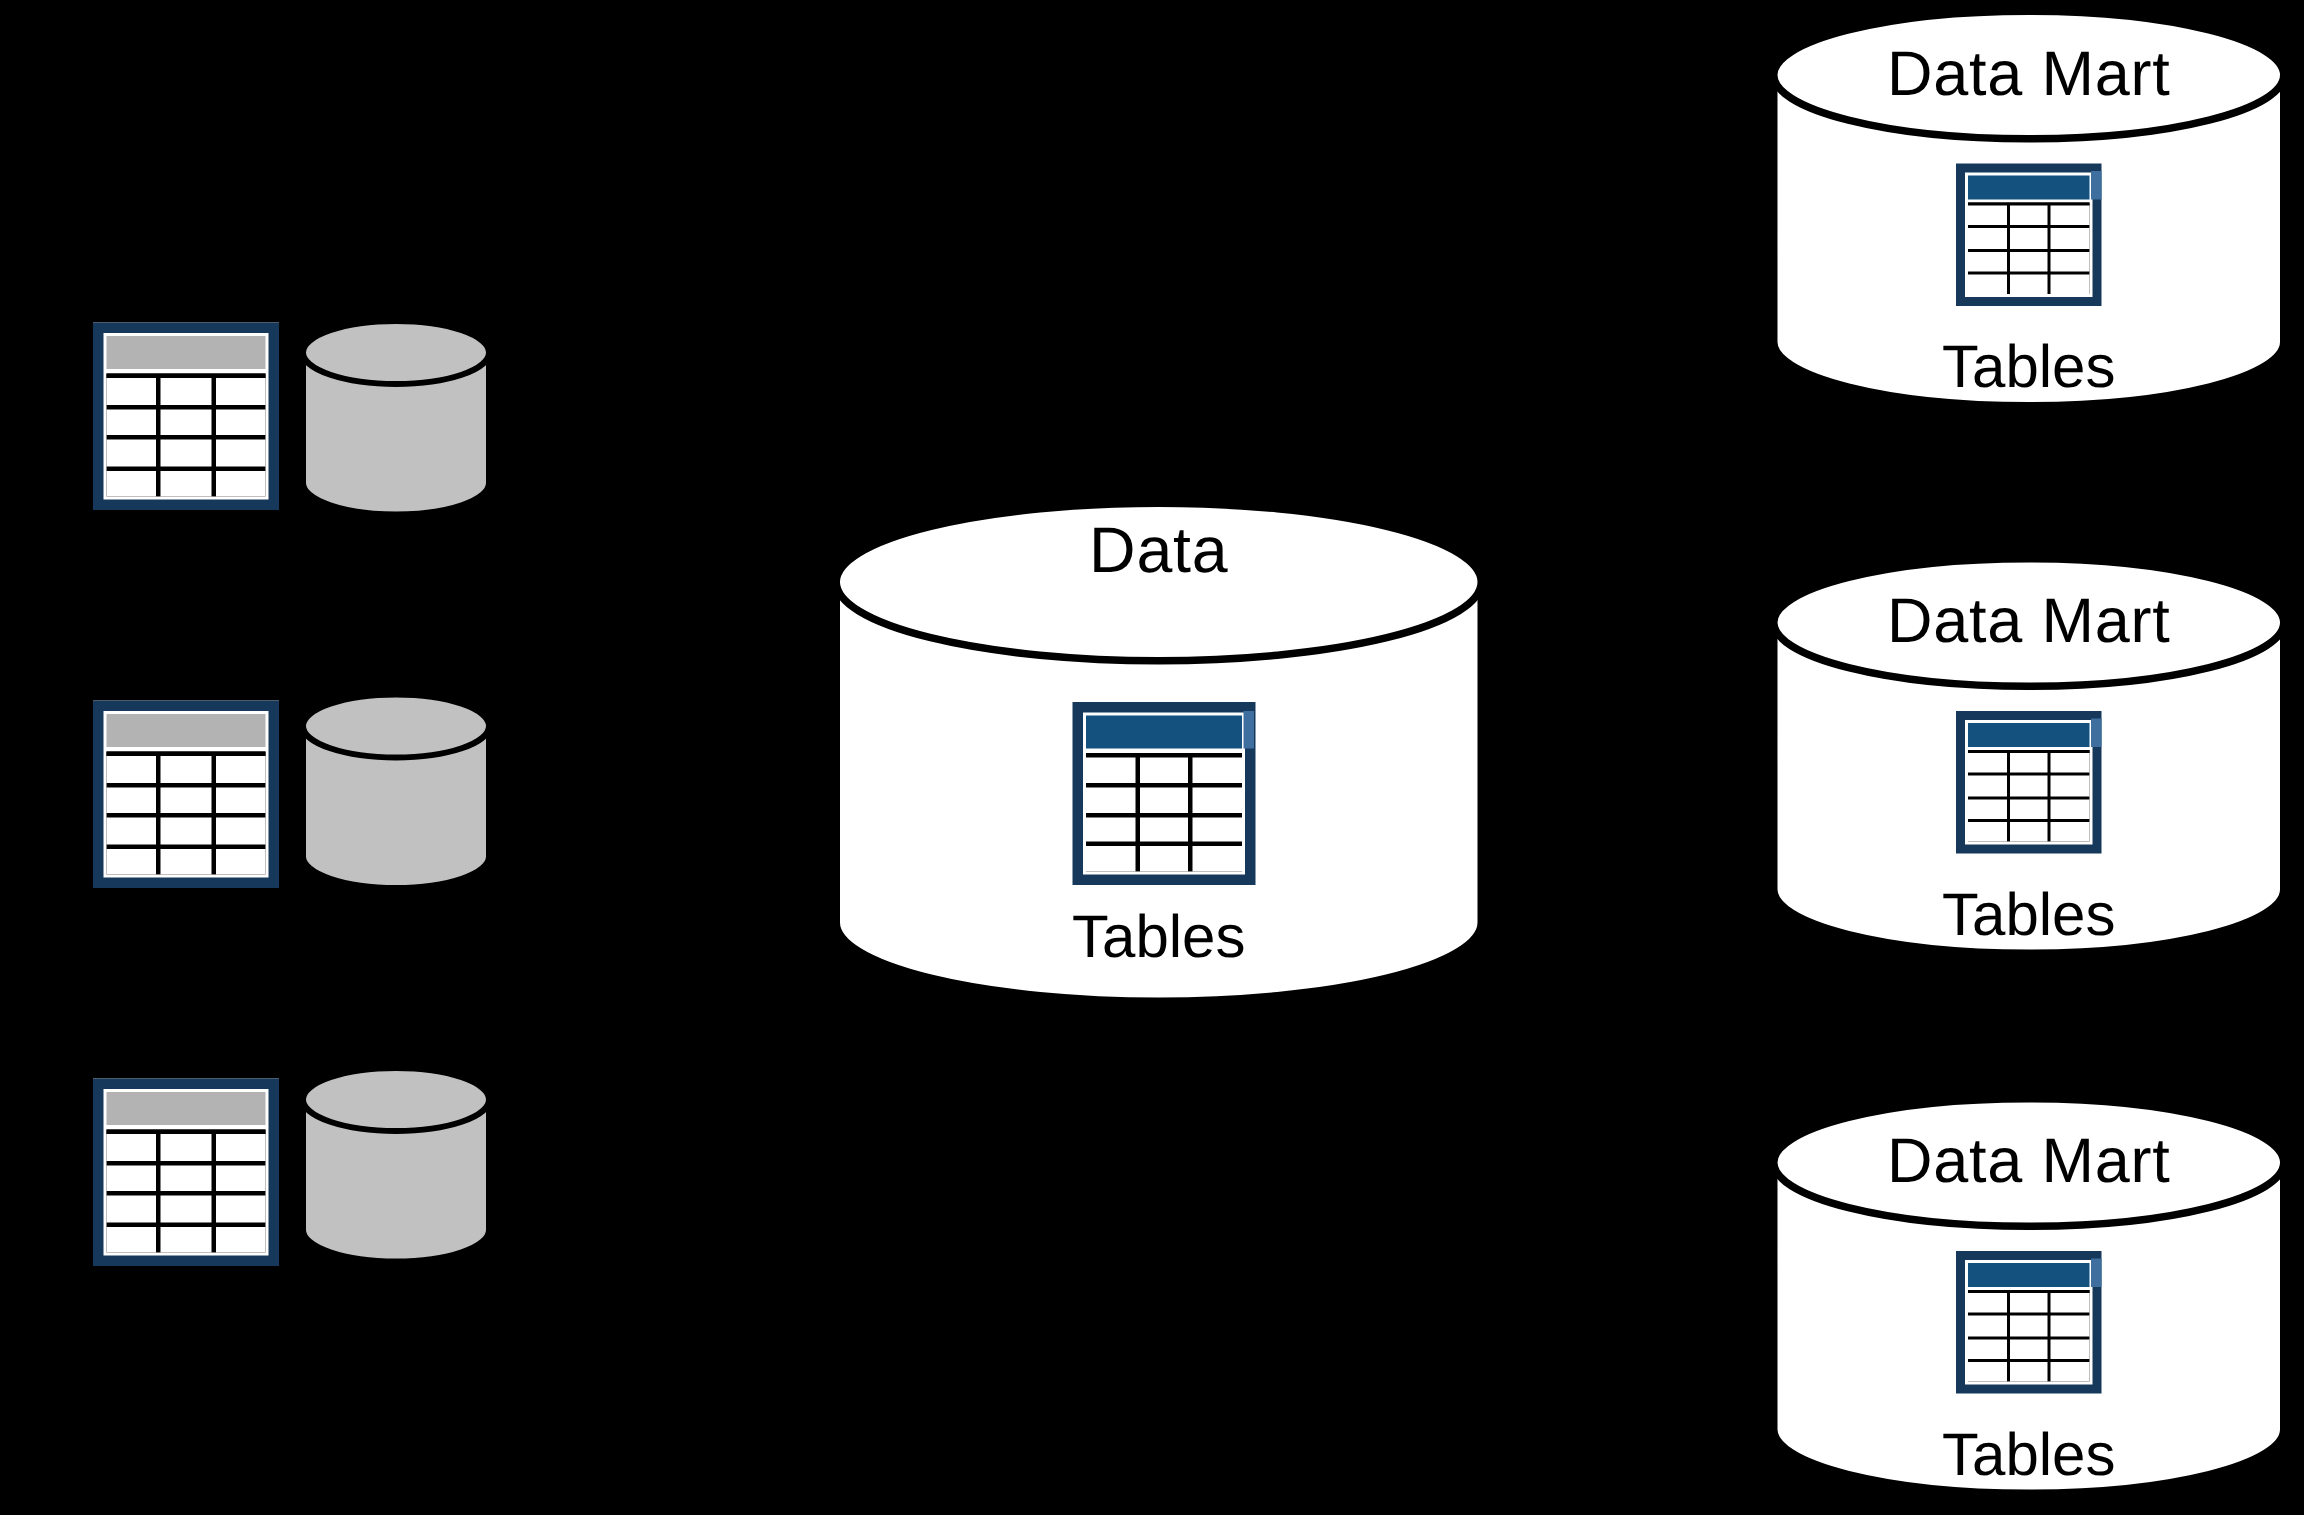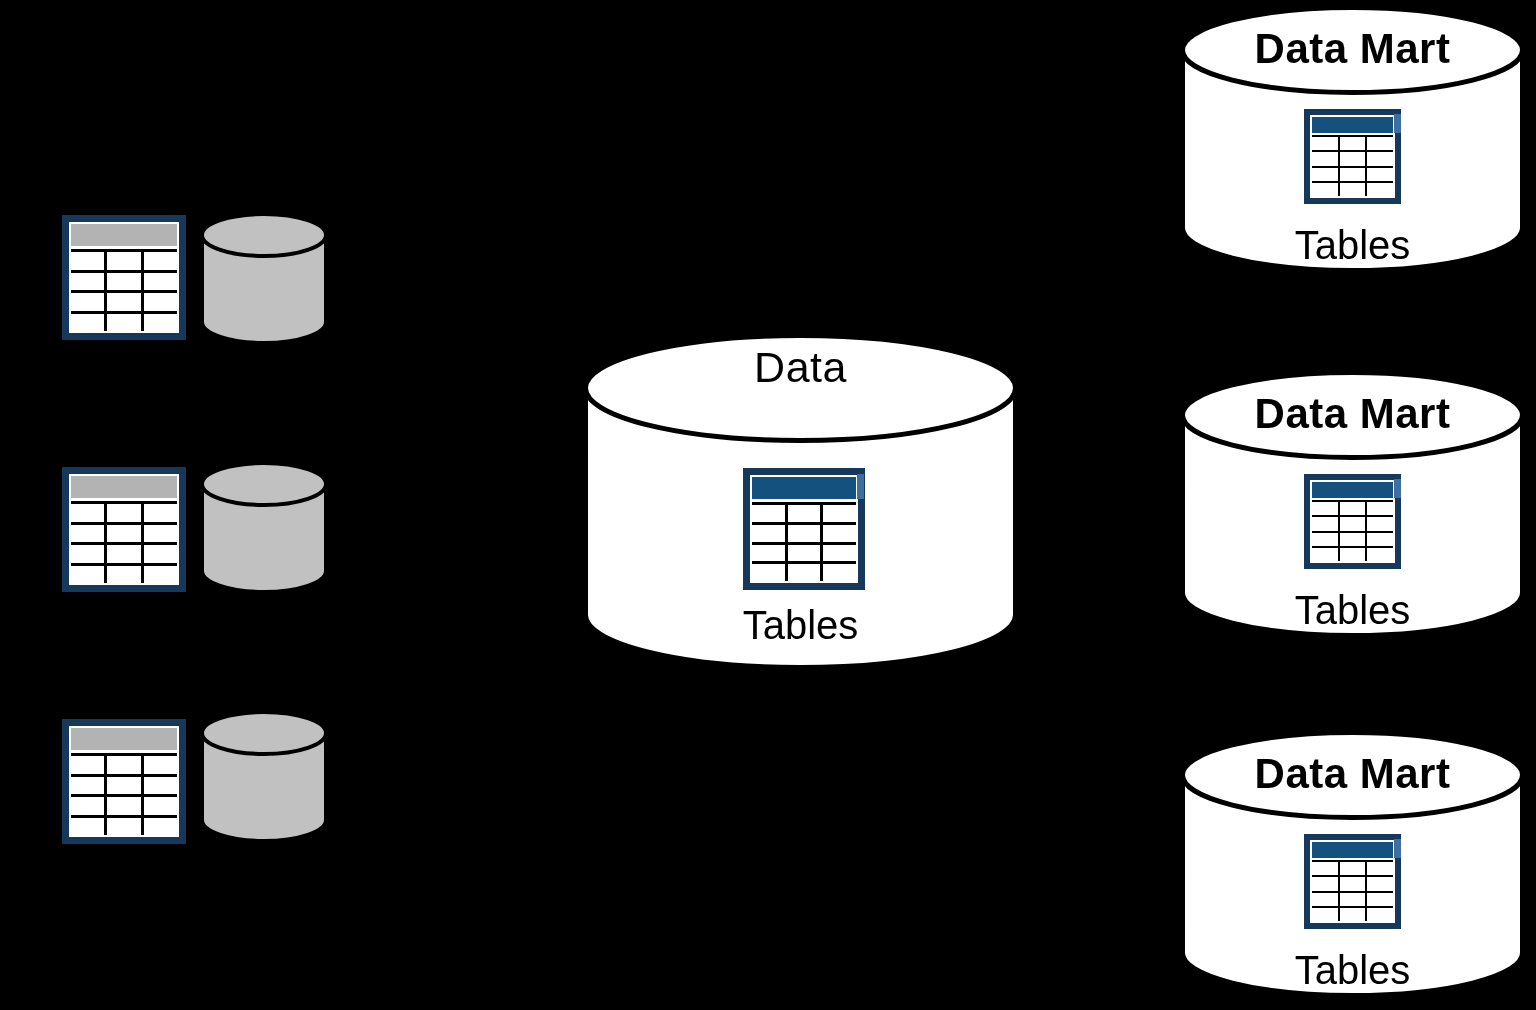--- a/index.html
+++ b/index.html
@@ -46,32 +46,32 @@
   .hdr-blue::after{
     content:"";position:absolute;top:-3px;right:-8px;width:7px;height:calc(100% + 3px);
     background:var(--header-blue-light);
   }
   
   .src-tbl-1{left:62px;top:215px;}
   .src-tbl-2{left:62px;top:467px;}
   .src-tbl-3{left:62px;top:719px;}
   .src-cyl{width:128px;height:133px;left:200px;}
   .src-cyl-1{top:212px;} .src-cyl-2{top:461px;} .src-cyl-3{top:710px;}
-  .warehouse{position:absolute;left:583px;top:333px;width:435px;height:337px;}
+  .warehouse{position:absolute;left:555px;top:333px;width:435px;height:337px;}
   .warehouse svg.cyl{left:0;top:0;width:435px;height:337px;}
   .wh-title{position:absolute;top:10px;left:0;width:100%;text-align:center;
     font-size:43px;line-height:49px;font-weight:500;letter-spacing:.5px;}
   .warehouse .tbl-wh{left:160px;top:135px;}
   .wh-tables{position:absolute;top:270px;left:0;width:100%;text-align:center;
     font-size:40px;font-weight:500;}
   .datamart{position:absolute;left:1180px;width:345px;height:268px;}
   .dm-1{top:5px;} .dm-2{top:370px;} .dm-3{top:730px;}
   .datamart svg.cyl{left:0;top:0;width:345px;height:268px;}
   .dm-title{position:absolute;top:20px;left:0;width:100%;text-align:center;
-    font-size:42px;font-weight:700;letter-spacing:.5px;}
+    font-size:42px;font-weight:400;letter-spacing:.5px;}
   .datamart .tbl-dm{left:124px;top:104px;}
   .dm-tables{position:absolute;top:218px;left:0;width:100%;text-align:center;
     font-size:40px;font-weight:500;}
 </style>
 </head>
 <body>
 
 <div id="canvas">
 
   <div class="tbl tbl-src src-tbl-1">

